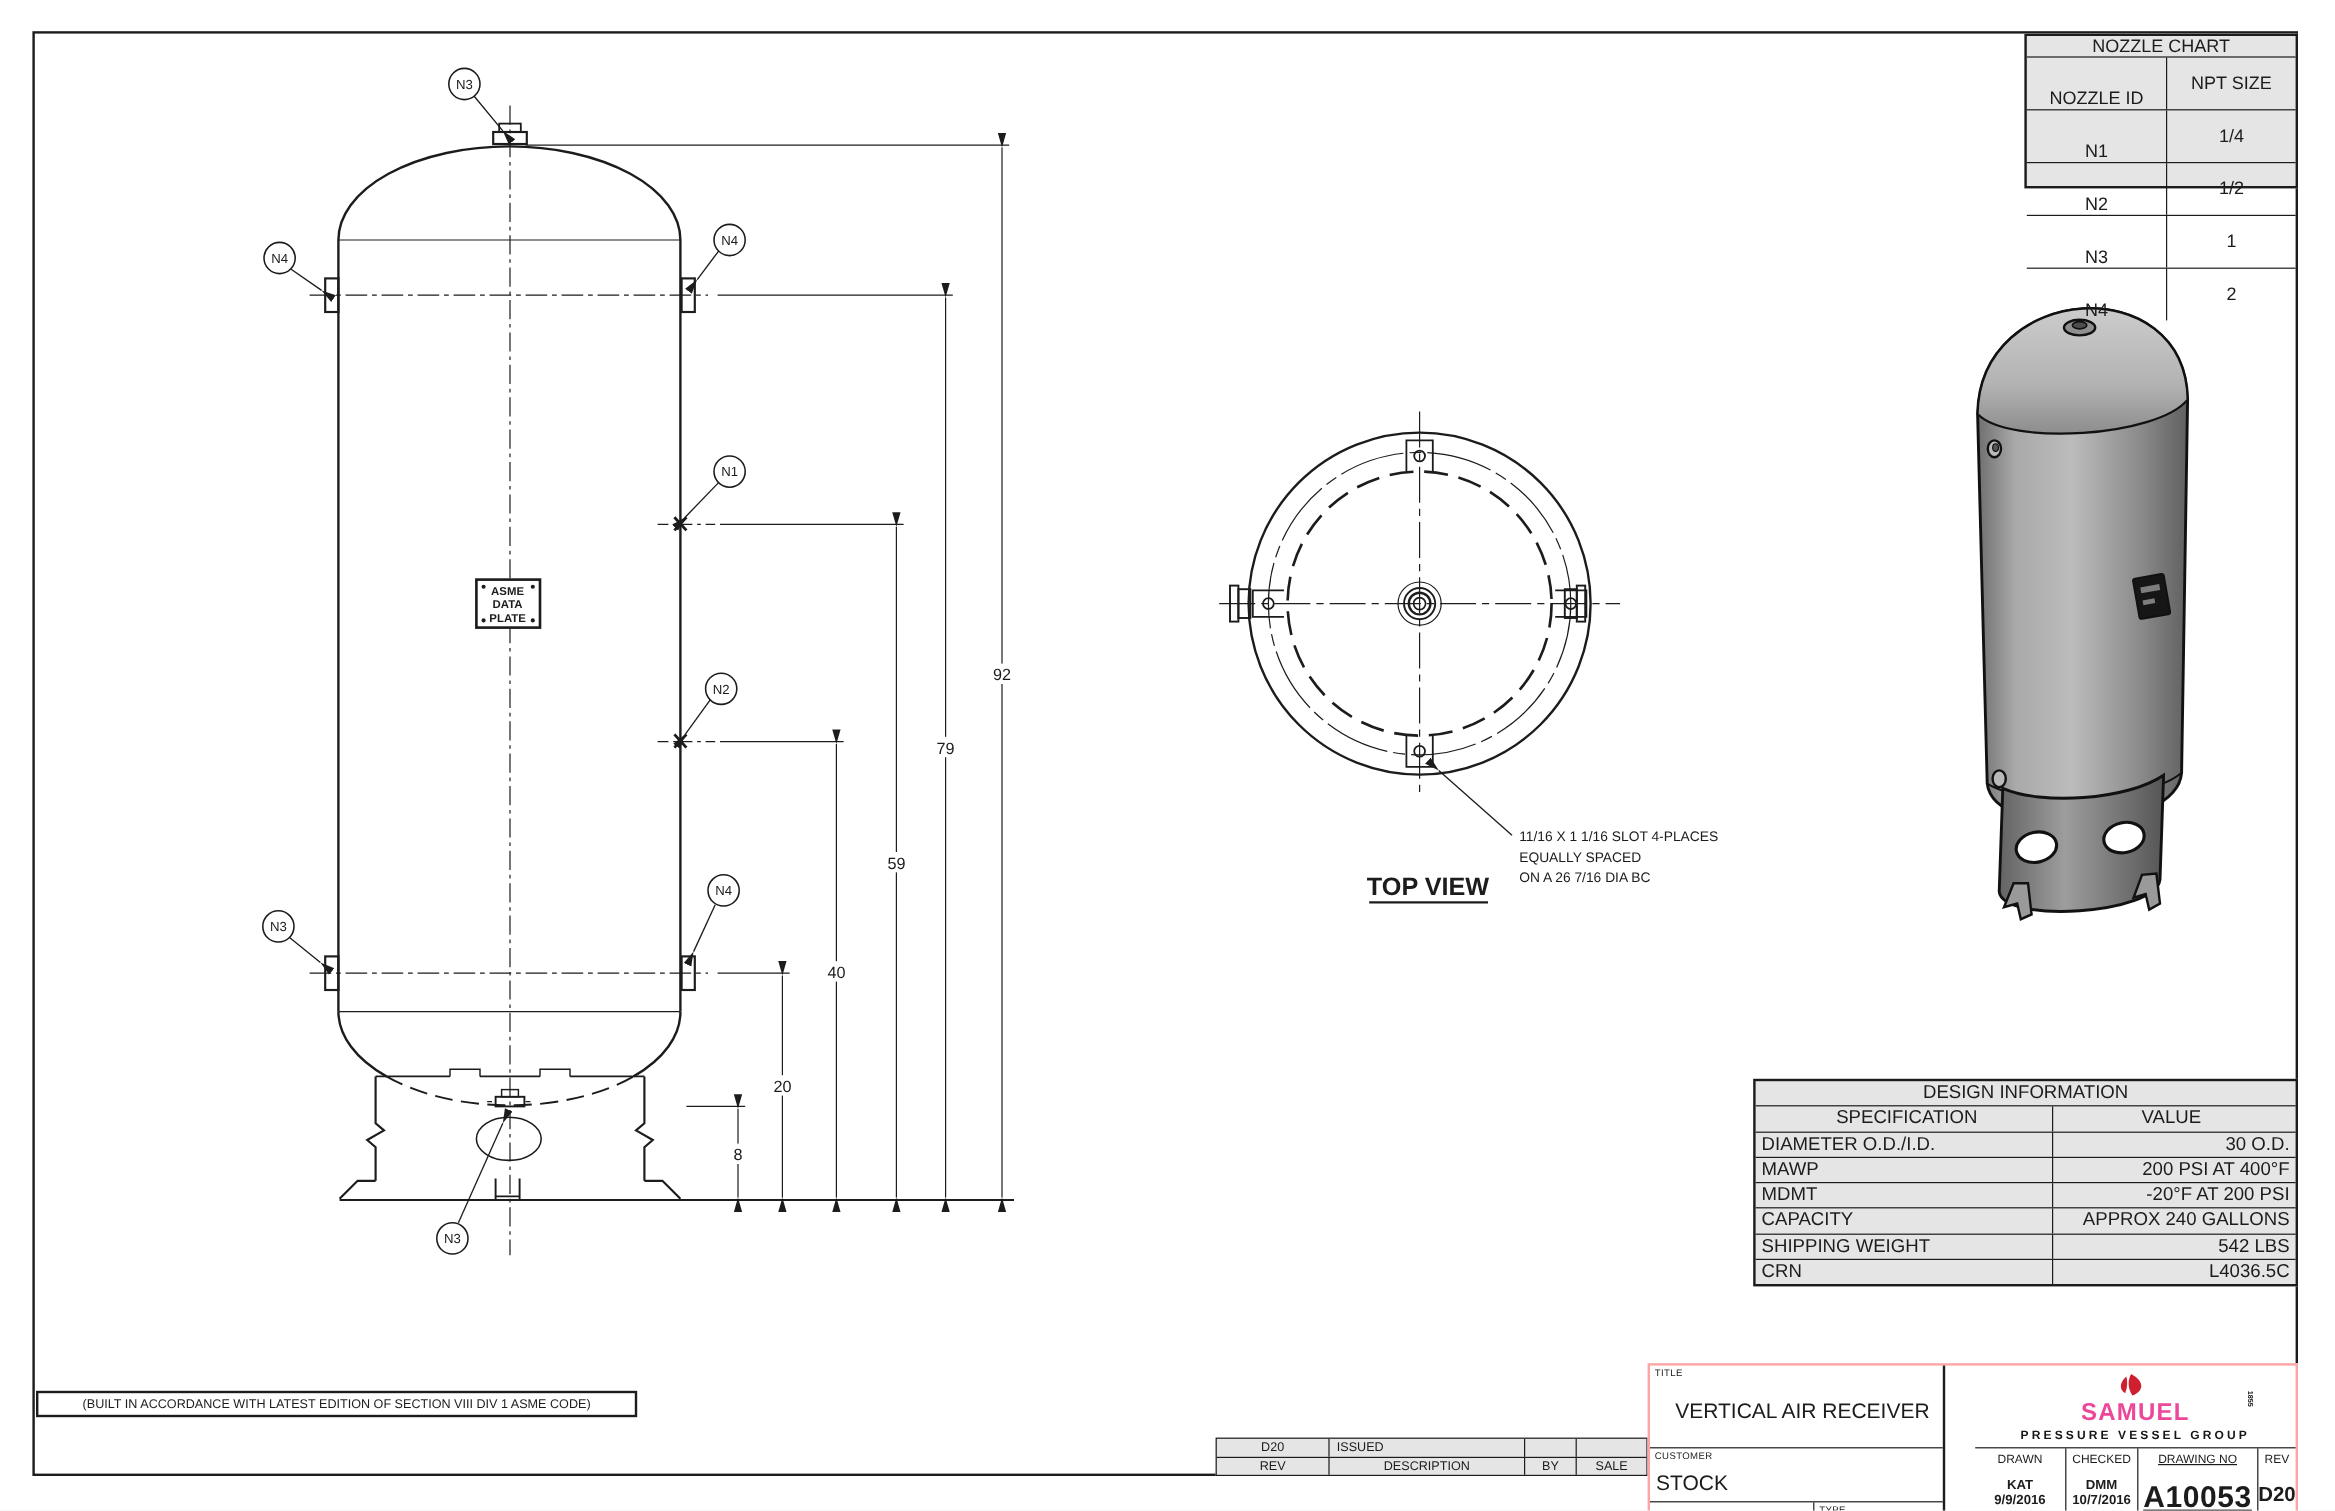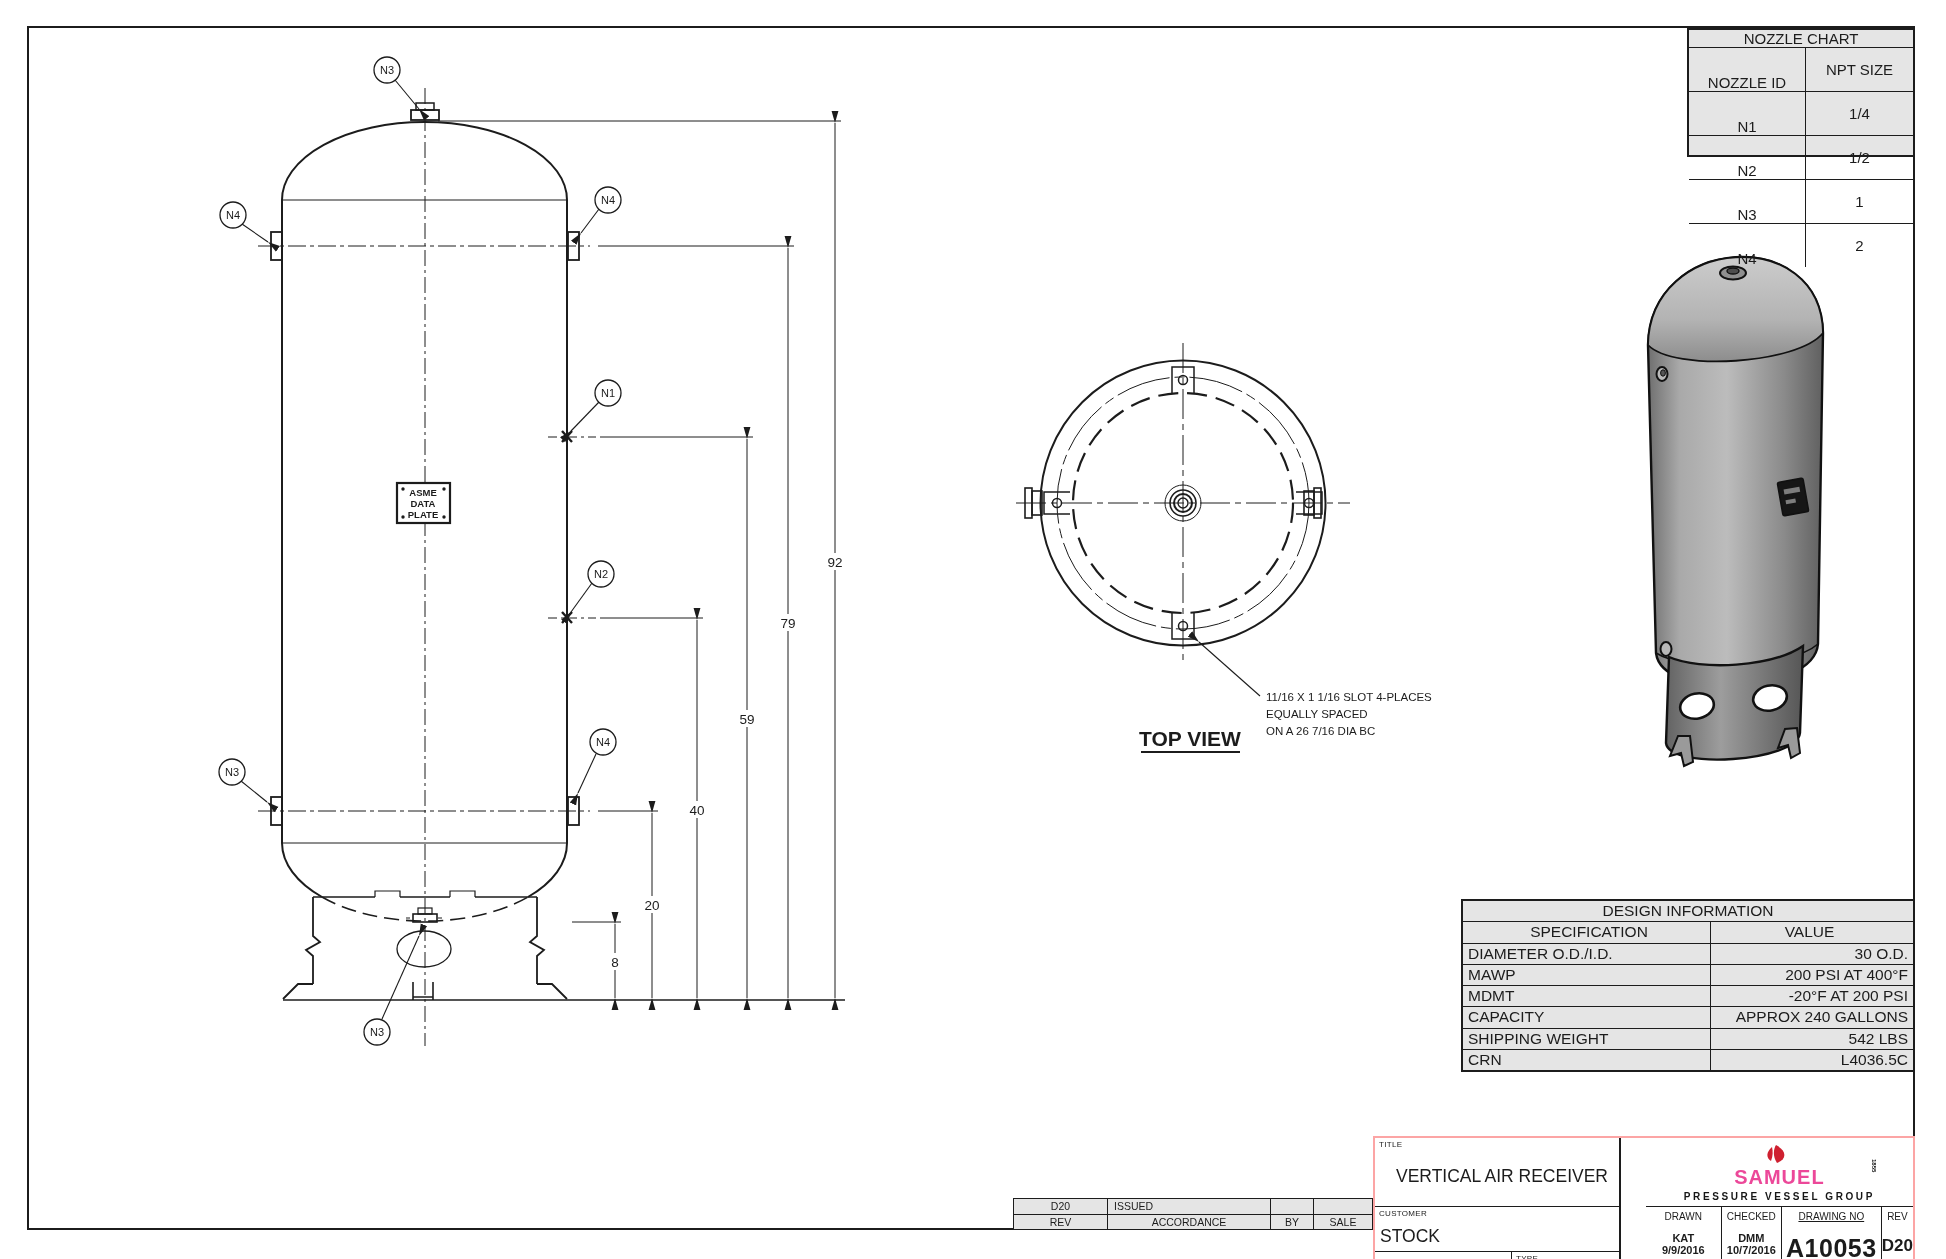--- a/index.html
+++ b/index.html
@@ -363,26 +363,29 @@
 
   <div id="rev-table" class="abs tblbox">
     <div class="trow">
       <div class="tcell c1">D20</div>
       <div class="tcell c2 left">ISSUED</div>
       <div class="tcell c3"></div>
       <div class="tcell c4"></div>
     </div>
     <div class="trow">
       <div class="tcell c1">REV</div>
-      <div class="tcell c2">ACCORDANCE</div>
+      <div class="tcell c2">DESCRIPTION</div>
       <div class="tcell c3">BY</div>
       <div class="tcell c4">SALE</div>
     </div>
   </div>
 
+  <div id="note1" class="abs">
+    <span>(BUILT IN ACCORDANCE WITH LATEST EDITION OF SECTION VIII DIV 1 ASME CODE)</span>
+  </div>
 
   <div id="title-block" class="abs">
     <div id="tb-left">
       <div id="tb-title-row">
         <span class="tb-small lbl-pad">TITLE</span>
         <span id="tb-title-text">VERTICAL AIR RECEIVER</span>
       </div>
       <div id="tb-cust-row">
         <span class="tb-small lbl-pad">CUSTOMER</span>
         <span id="tb-cust-text">STOCK</span>

